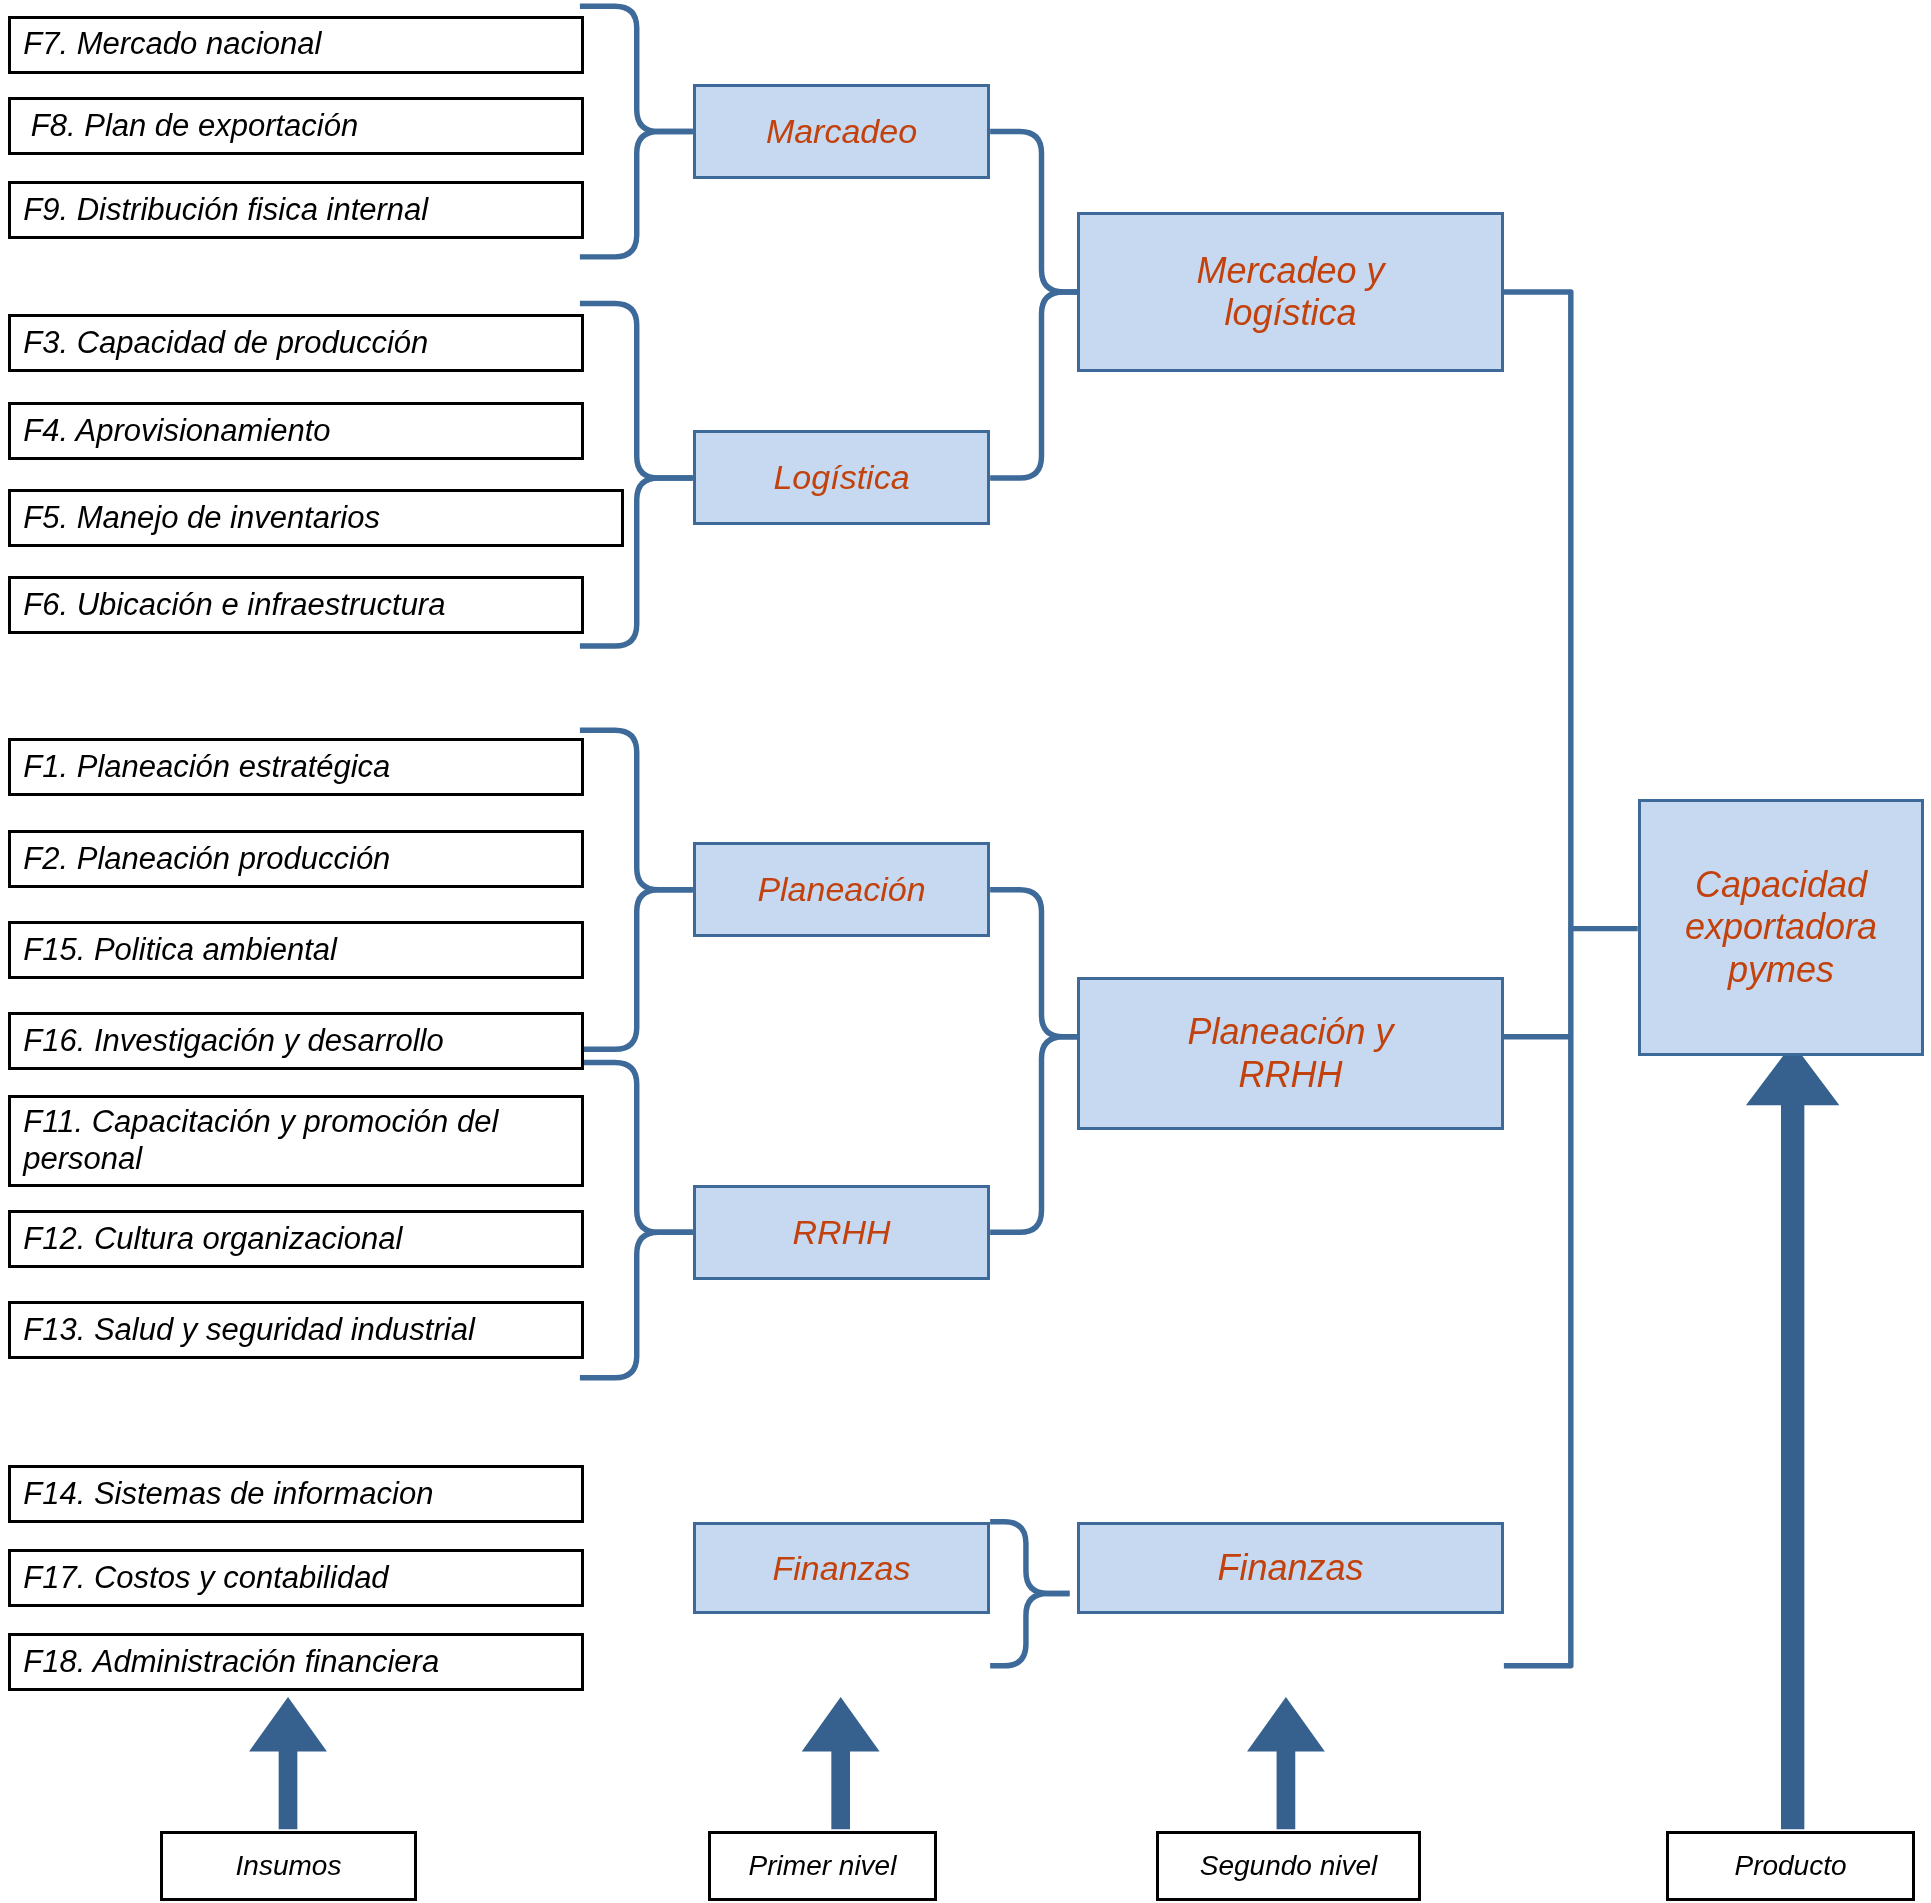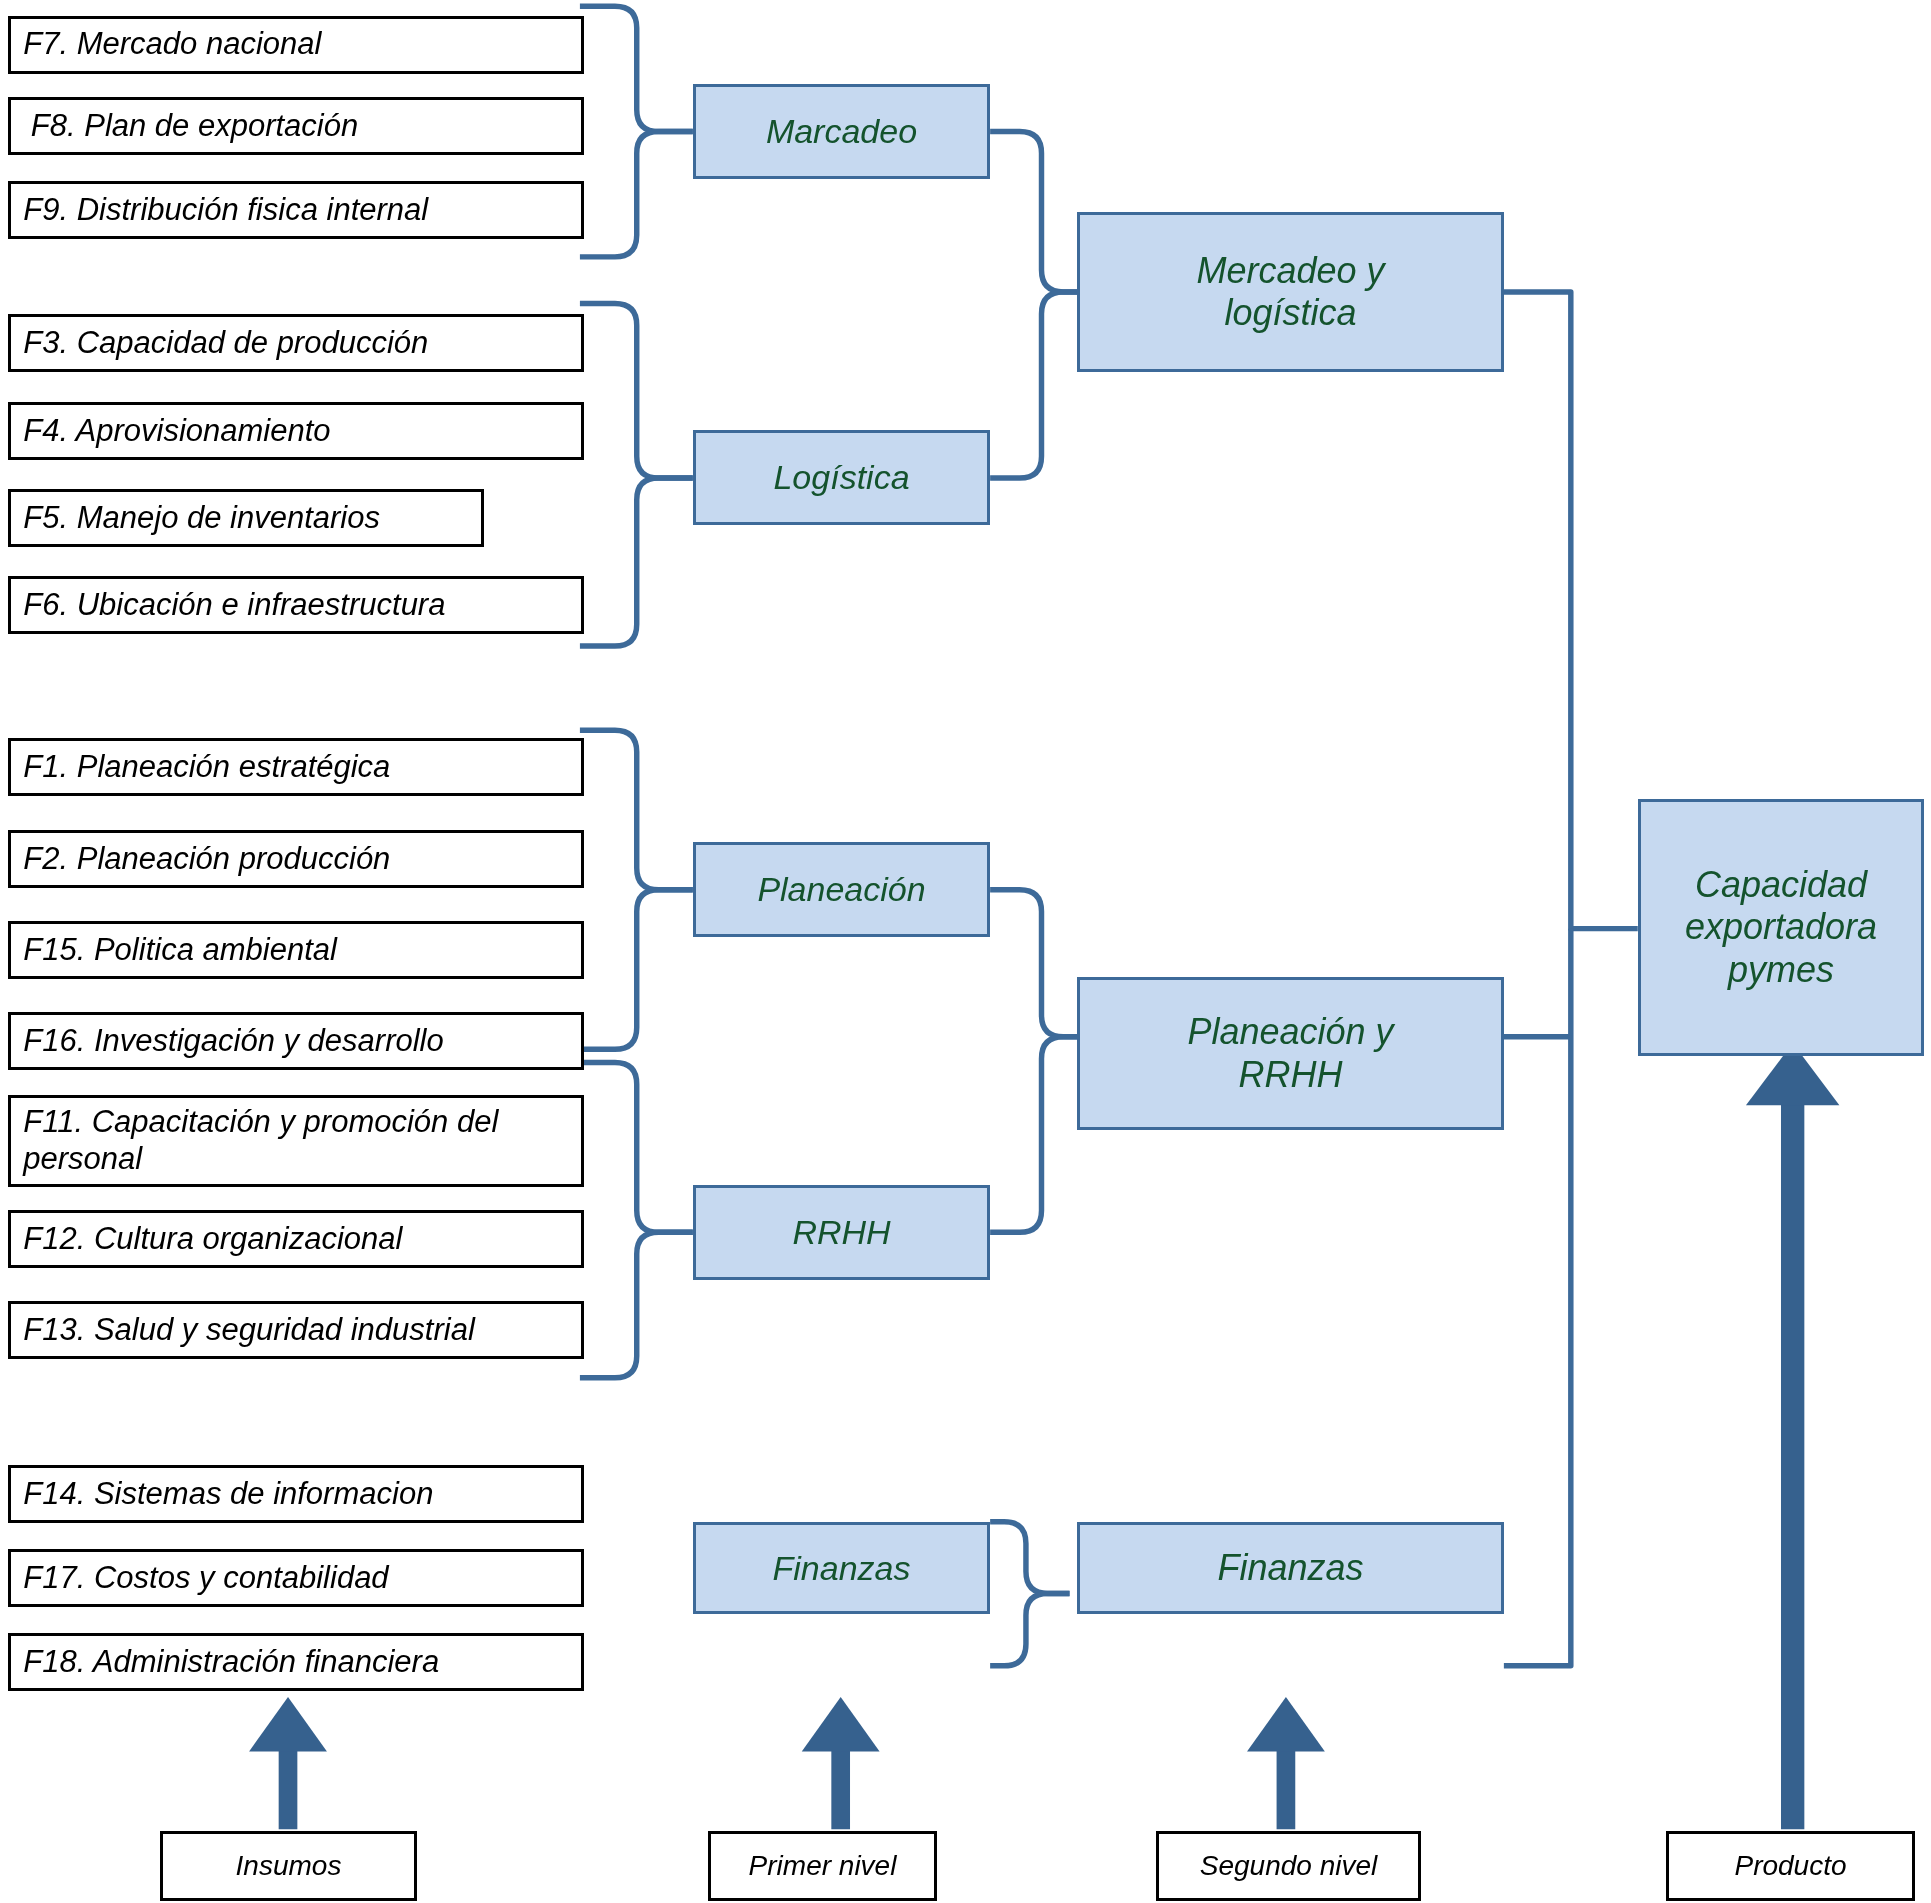--- a/index.html
+++ b/index.html
@@ -36,21 +36,21 @@
     color: #000000;
     font-size: 31px;
     padding: 0 12.5px;
     justify-content: flex-start;
     text-align: left;
   }
   
   .blue-box {
     border: 3.1px solid #3d6a99;
     background: #c6d9f0;
-    color: #14532d;
+    color: #c2410c;
     font-size: 34px;
     justify-content: center;
     text-align: center;
   }
   .blue-box.big {
     font-size: 36px;
   }
   
   .legend-box {
     border: 3.9px solid #000000;
@@ -132,21 +132,21 @@
   <div class="node input-box" style="left:7.8px;  top:181px;  width:576px; height:58px;">
     <span class="cell-text">F9. Distribución fisica internal</span>
   </div>
 
   <div class="node input-box" style="left:7.8px;  top:314px;  width:576px; height:58px;">
     <span class="cell-text">F3. Capacidad de producción</span>
   </div>
   <div class="node input-box" style="left:7.8px;  top:402px;  width:576px; height:58px;">
     <span class="cell-text">F4. Aprovisionamiento</span>
   </div>
-  <div class="node input-box" style="left:7.8px;  top:489px;  width:476px; height:58px;">
+  <div class="node input-box" style="left:7.8px;  top:489px;  width:616px; height:58px;">
     <span class="cell-text">F5. Manejo de inventarios</span>
   </div>
   <div class="node input-box" style="left:7.8px;  top:576px;  width:576px; height:58px;">
     <span class="cell-text">F6. Ubicación e infraestructura</span>
   </div>
 
   <div class="node input-box" style="left:7.8px;  top:738px;  width:576px; height:58px;">
     <span class="cell-text">F1. Planeación estratégica</span>
   </div>
   <div class="node input-box" style="left:7.8px;  top:830px; width:576px; height:58px;">

